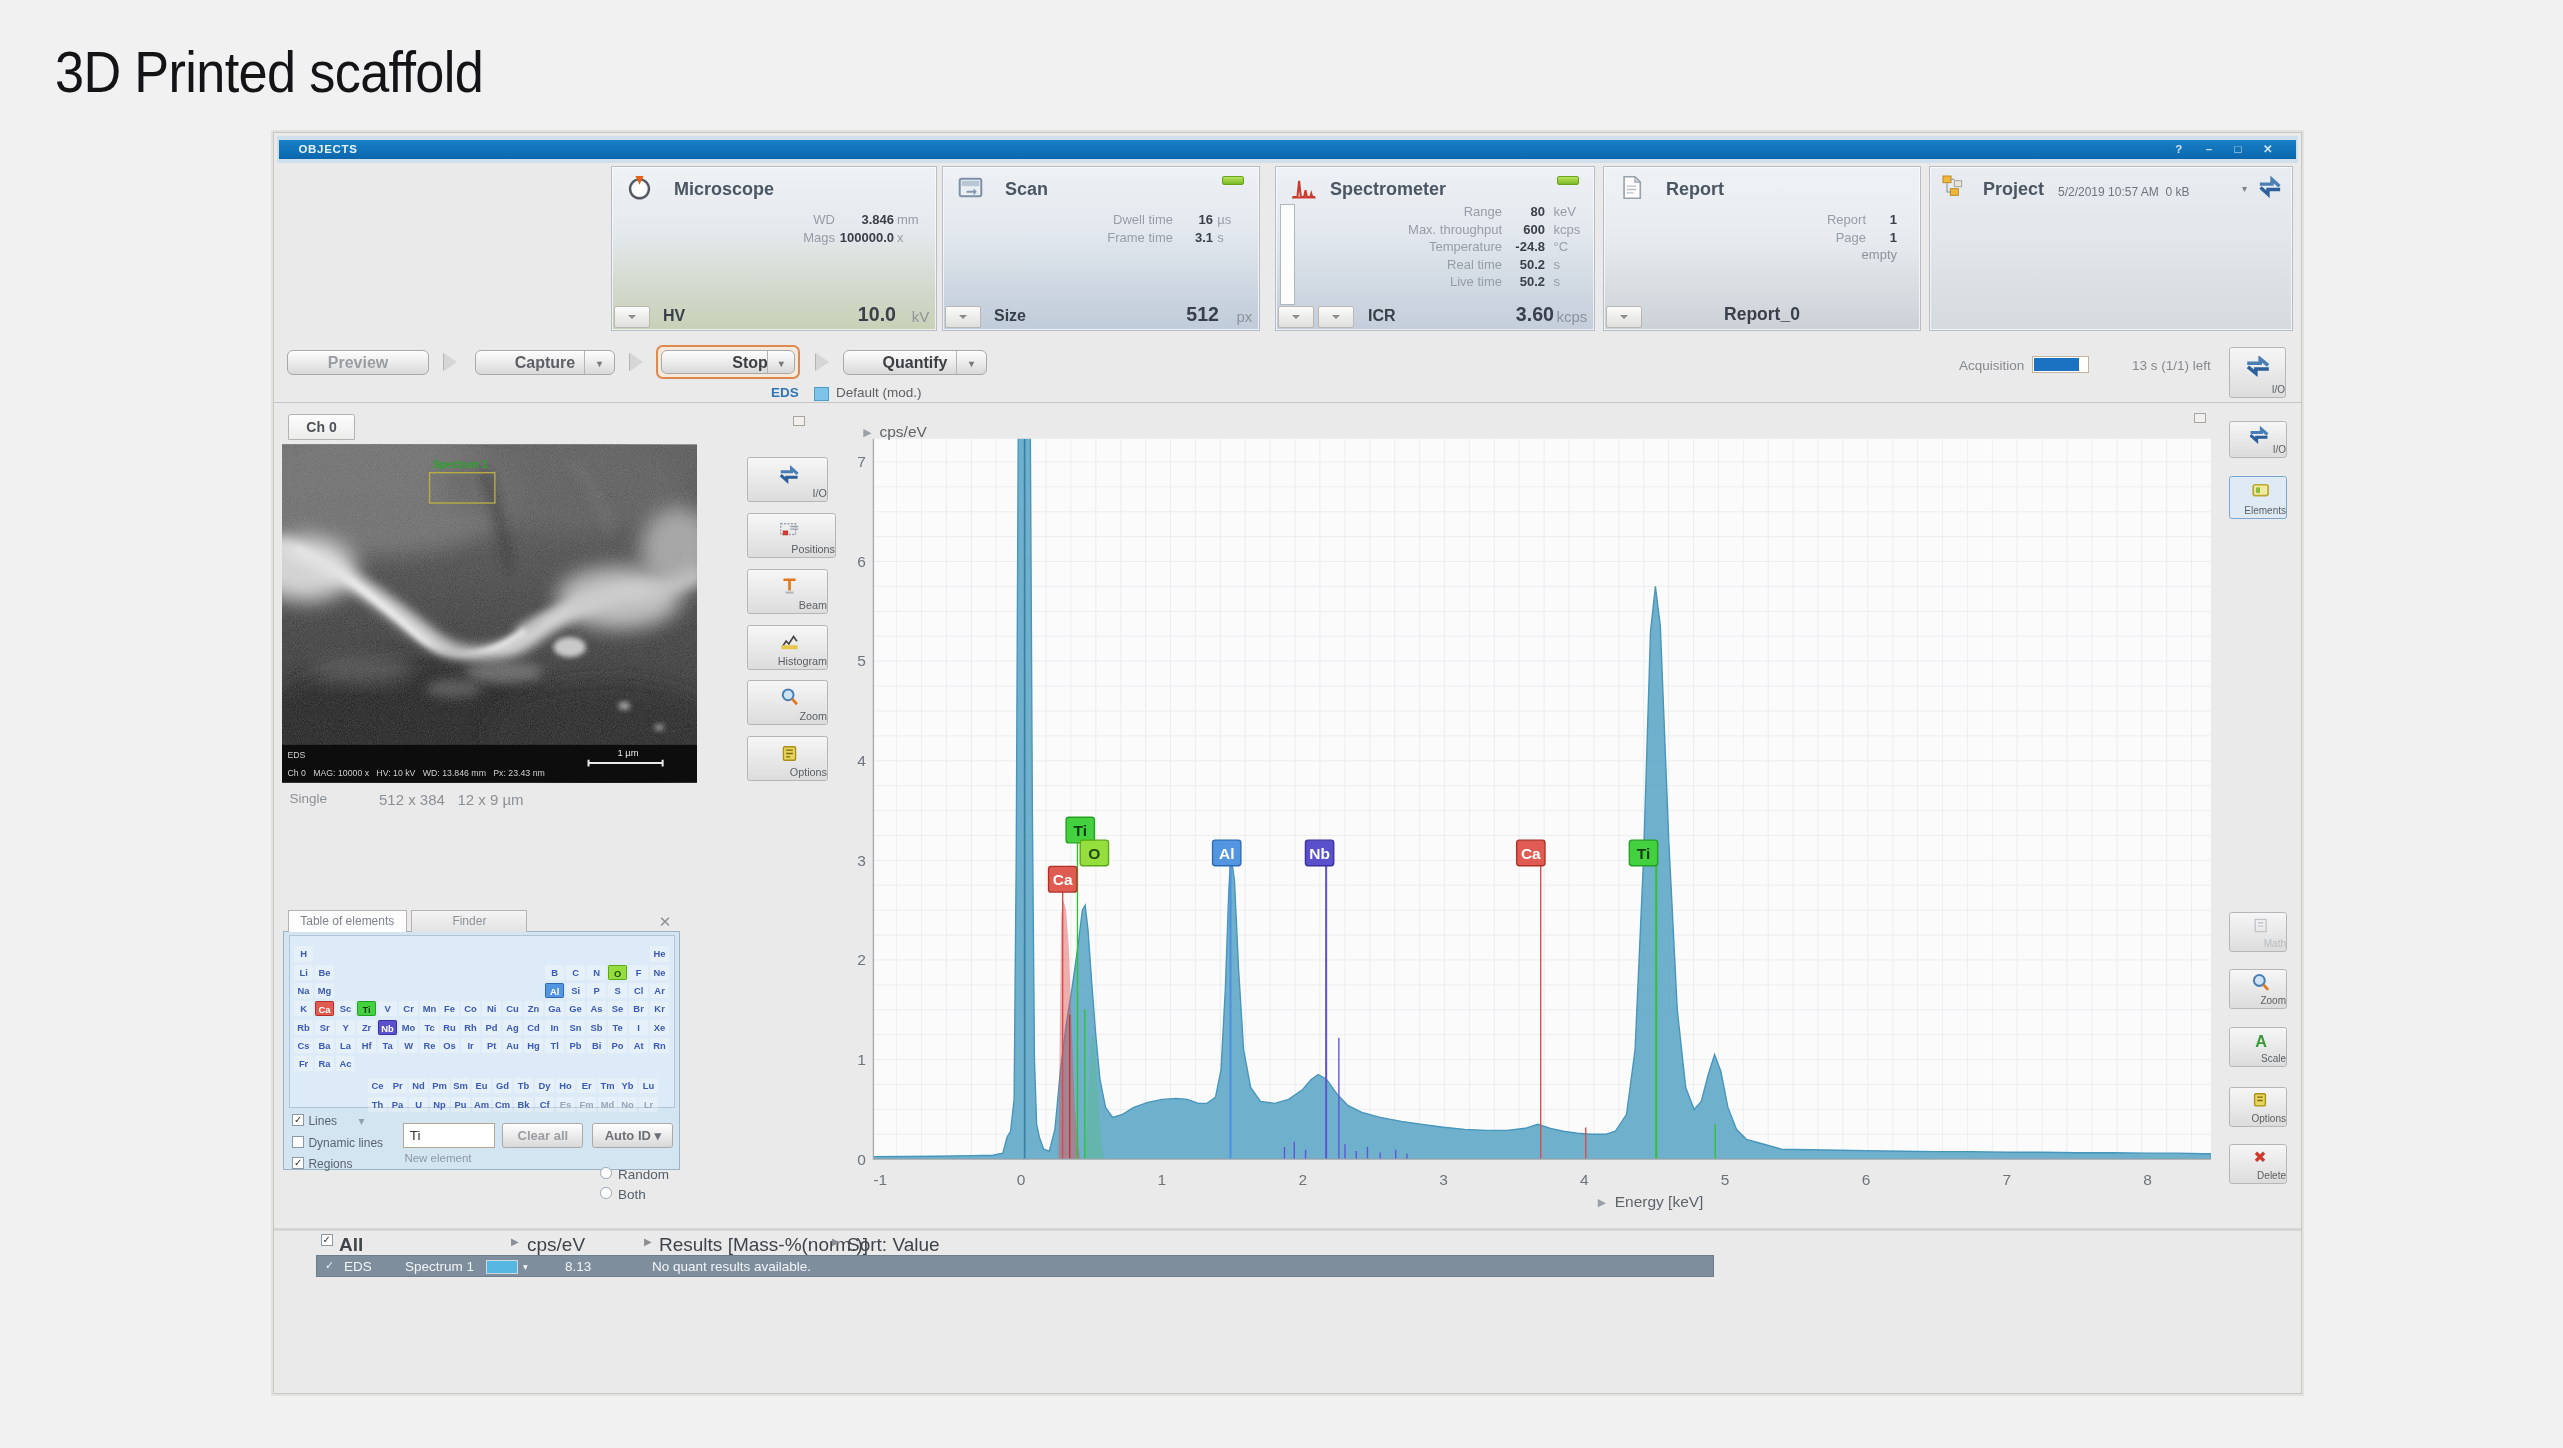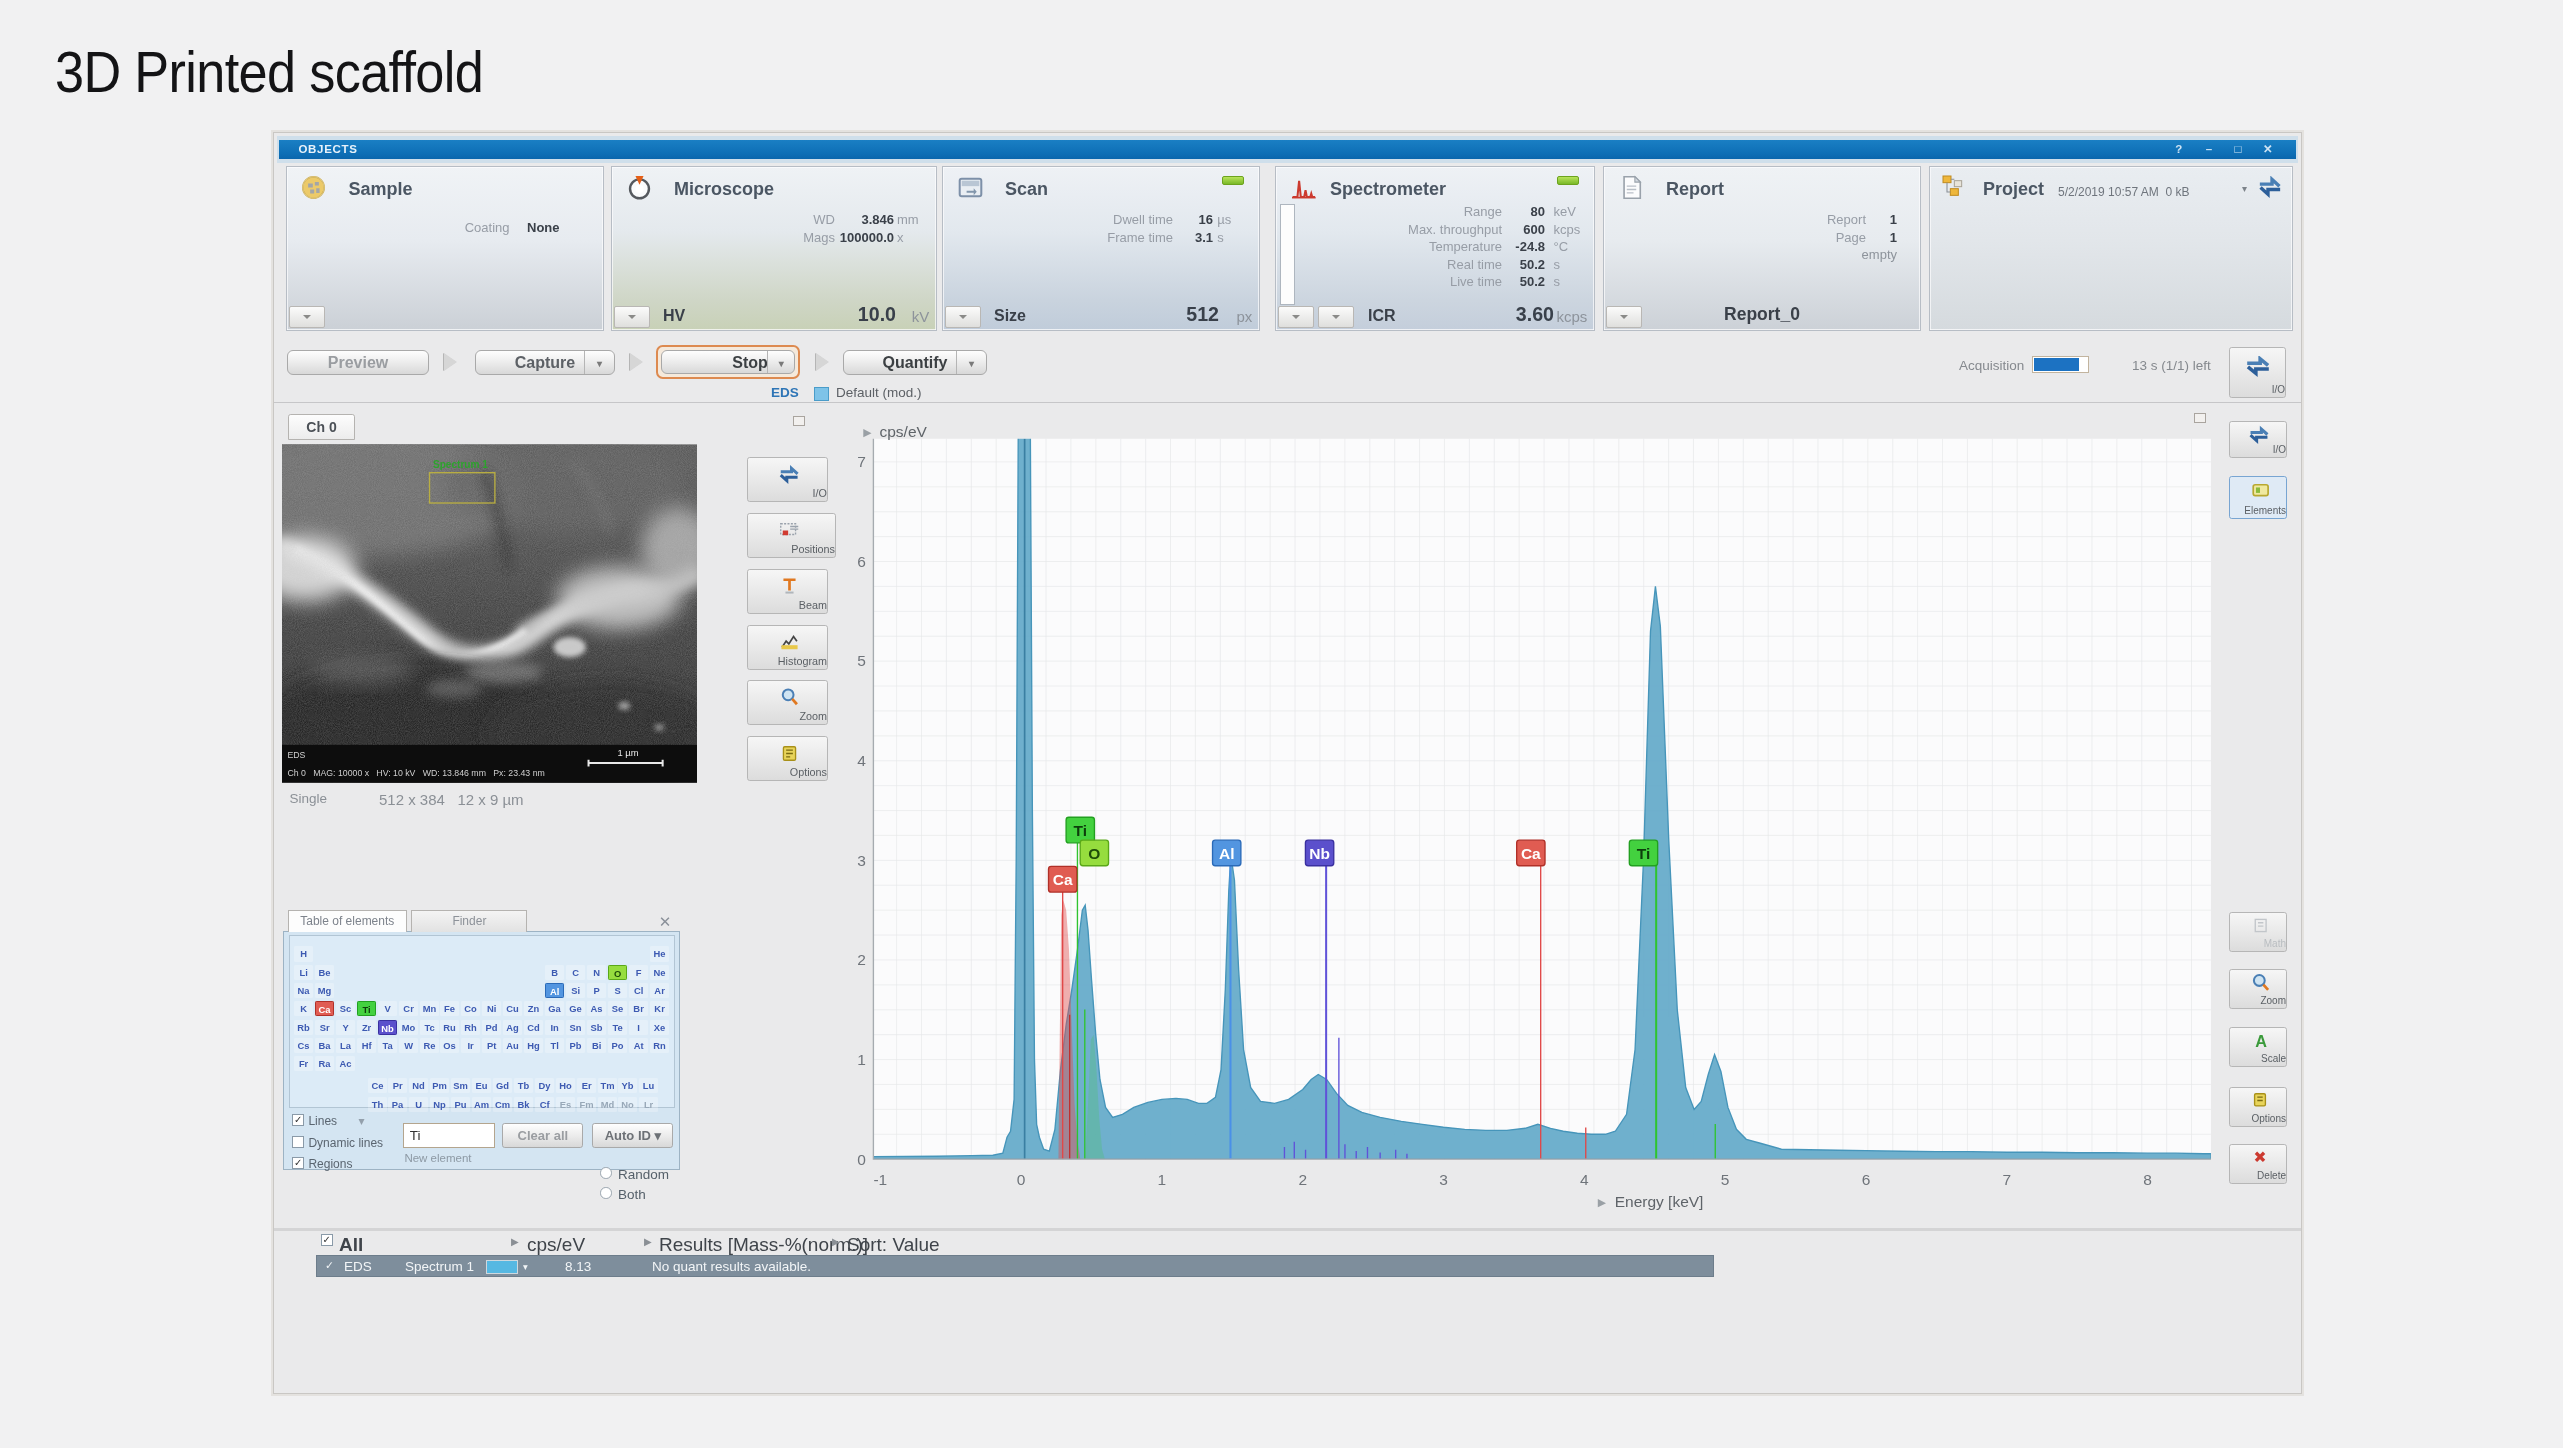--- a/index.html
+++ b/index.html
@@ -55,35 +55,20 @@
   <div class="abs" id="tbarwrap">
     <div class="abs" id="tbar">
       <span class="t">OBJECTS</span>
       <span class="wbtn" style="right:108px;">?</span>
       <span class="wbtn" style="right:78px;">–</span>
       <span class="wbtn" style="right:49px;">□</span>
       <span class="wbtn" style="right:19px;">✕</span>
     </div>
   </div>
 
-  <div class="abs card" style="left:11.5px;width:318px;background:linear-gradient(180deg,#f0f3f6 0%,#e7ebf0 45%,#cbd0d6 100%);">
-    <svg class="icon" viewBox="0 0 40 40">
-          <circle cx="20" cy="20" r="16" fill="#ecca69" stroke="#c9a43e" stroke-width="2"></circle>
-          <path d="M12 14 h7 v6 h-7 z M22 12 h6 v5 h-6 z M15 23 h6 v6 h-6 z M24 21 h5 v7 h-5 z" fill="#97a0b4" opacity="0.85"></path>
-          <circle cx="20" cy="20" r="16" fill="none" stroke="#e6d9a8" stroke-width="1"></circle>
-        </svg>
-    <div class="ttl">Sample</div>
-    <div class="kv" style="top:53px;">
-          <span class="l" style="right:93px;">Coating</span>
-          <span class="v" style="right:43px;">None</span>
-        </div>
-    <div class="bbar">
-          <div class="ddbtn"></div>
-        </div>
-  </div>
   <div class="abs card" style="left:337px;width:326px;background:linear-gradient(180deg,#eff2f5 0%,#e4e9ed 40%,#cfd6c6 82%,#c8d1b7 100%);">
     <svg class="icon" viewBox="0 0 40 40">
           <circle cx="20" cy="22" r="14" fill="#fafbfc" stroke="#55595e" stroke-width="3.6"></circle>
           <polygon points="14,3 26,3 20,16" fill="#e55f17"></polygon>
           <circle cx="20" cy="22" r="6" fill="#fff"></circle>
         </svg>
     <div class="ttl">Microscope</div>
     <div class="kv" style="top:45px;">
           <span class="l" style="right:101px;">WD</span>
           <span class="v" style="right:42px;">3.846</span>

